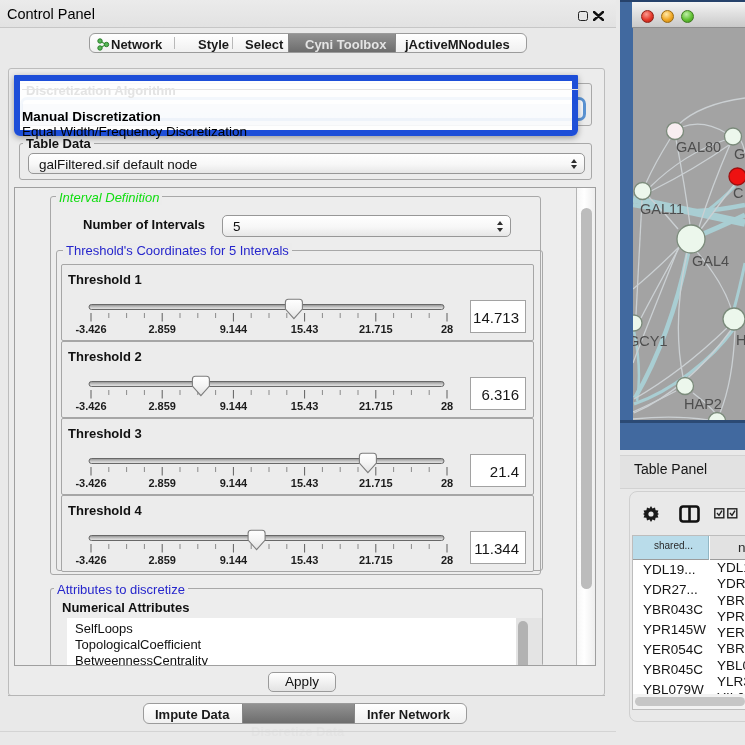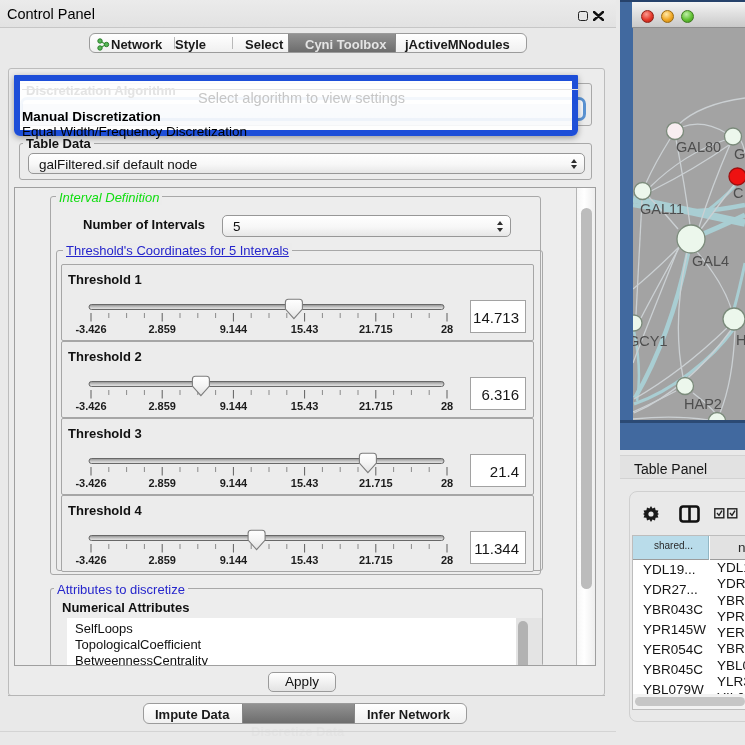--- a/index.html
+++ b/index.html
@@ -51,21 +51,21 @@
 #apply { position:absolute; left:268px; top:672px; width:68px; height:20px;
   border:1px solid #9a9a9a; border-radius:5px; background:linear-gradient(#ffffff,#e3e3e3);
   font-size:13.5px; color:#111; text-align:center; padding-top:1px; }
 
 #netwin { position:absolute; left:620px; top:0; width:125px; height:450px; background:#41699f; }
 #nettitle { position:absolute; left:632px; top:2px; width:113px; height:26px;
   background:linear-gradient(#f4f4f4,#c9c9c9); border-bottom:1px solid #8e8e8e; }
 .tl { position:absolute; top:10px; width:13px; height:13px; border-radius:50%; }
 #netcanvas { position:absolute; left:633px; top:28px; width:112px; height:392px; background:#a3a3a3; overflow:hidden; }
 #net { position:absolute; left:0; top:0; }
-#tp-title { position:absolute; left:620px; top:455px; width:125px; height:24px; background:#e2e2e2;
+#tp-title { position:absolute; left:620px; top:455px; width:125px; height:34px; background:#e2e2e2;
   border-top:1px solid #d2d2d2; border-bottom:1px solid #d2d2d2; }
 #tp-title span { position:absolute; left:14px; top:5px; font-size:14px; color:#151515; }
 #card { position:absolute; left:629px; top:491px; width:130px; height:231px; background:#e9e9e9;
   border:1px solid #d0d0d0; border-radius:8px; }
 #tblbox { position:absolute; left:632px; top:535px; width:113px; height:175px;
   border:1px solid #bdbdbd; border-right:none; background:#ffffff; }
 .hdr { position:absolute; top:0; height:24px; font-size:13.5px; color:#2a2a2a; }
 .cell { position:absolute; font-size:13.5px; color:#151515; white-space:nowrap; }
 </style></head>
 <body>
@@ -84,21 +84,21 @@
     <div class="dark" style="left:198px;width:108px;"></div>
     <div class="sep" style="left:84px;"></div>
     <div class="sep" style="left:142px;"></div>
     <svg style="position:absolute;left:7px;top:3.5px;" width="13" height="13" viewBox="0 0 13 13">
       <path d="M3,3 L9,6.5 M3,10 L9,6.5" stroke="#3f9b3f" stroke-width="1.3" fill="none"></path>
       <circle cx="3" cy="3" r="2.2" fill="#57b957" stroke="#2c7d2c"></circle>
       <circle cx="3" cy="10" r="2.2" fill="#57b957" stroke="#2c7d2c"></circle>
       <circle cx="9.5" cy="6.5" r="2.2" fill="#57b957" stroke="#2c7d2c"></circle>
     </svg>
     <div class="lbl" style="left:21px;top:2.5px;">Network</div>
-    <div class="lbl" style="left:85px;top:2.5px;">Style</div>
+    <div class="lbl" style="left:108px;top:2.5px;">Style</div>
     <div class="lbl" style="left:155px;top:2.5px;">Select</div>
     <div class="lbl" style="left:215px;top:2.5px;color:#e4e4e4;">Cyni Toolbox</div>
     <div class="lbl" style="left:315px;top:2.5px;">jActiveMNodules</div>
   </div>
 
   <div id="content"></div>
 
   <div class="group" style="left:14px;top:83px;width:578px;height:43px;"></div>
   <div class="abs" style="left:20px;top:97px;width:566px;height:24px;border:3px solid #5a92d2;border-radius:7px;background:linear-gradient(#fdfdff,#eef2f8);"></div>
 
@@ -119,21 +119,21 @@
   <div class="group" style="left:50px;top:196px;width:491px;height:379px;"></div>
   <div class="gtitle" style="left:56px;top:190px;color:#10dd10;font-style:italic;">Interval Definition</div>
   <div class="tlab" style="left:83px;top:217px;">Number of Intervals</div>
   <div class="combo" style="left:222px;top:215px;width:289px;height:22px;">
     <span class="tx">5</span>
     <span class="arr up" style="right:7px;top:4.5px;"></span>
     <span class="arr dn" style="right:7px;bottom:4.5px;"></span>
   </div>
 
   <div class="group" style="left:56px;top:250px;width:487px;height:321px;"></div>
-  <div class="gtitle" style="left:63px;top:243px;color:#2626cc;text-decoration:underline;">Threshold's Coordinates for 5 Intervals</div>
+  <div class="gtitle" style="left:63px;top:243px;color:#2626cc;">Threshold's Coordinates for 5 Intervals</div>
 
   <svg width="0" height="0" style="position:absolute;">
     <defs>
       <linearGradient id="trackg" x1="0" y1="0" x2="0" y2="1">
         <stop offset="0" stop-color="#8d8d8d"></stop>
           <stop offset="0.55" stop-color="#c9c9c9"></stop>
           <stop offset="1" stop-color="#e9e9e9"></stop>
       </linearGradient>
       <linearGradient id="thumbg" x1="0" y1="0" x2="0" y2="1">
         <stop offset="0" stop-color="#ffffff"></stop>
@@ -292,21 +292,20 @@
       SelfLoops<br>TopologicalCoefficient<br>BetweennessCentrality</div>
   </div>
   <div class="abs" style="left:516px;top:618px;width:26px;height:47px;background:#e4e4e4;">
     <div style="position:absolute;left:2px;top:3px;width:10px;height:44px;background:#b2b2b2;border-radius:5px 5px 0 0;"></div>
   </div>
 
   <div id="popup">
     <div class="abs" style="left:6px;top:2px;font-size:13px;font-weight:bold;color:#e3e3e3;">Discretization Algorithm</div>
     <div class="abs" style="left:2px;top:8px;width:556px;height:1px;background:#e4e4e4;"></div>
     <div class="abs" style="left:2px;top:23px;width:556px;height:22px;background:rgba(110,150,200,0.035);"></div>
-    <div class="abs" style="left:178px;top:9px;font-size:14.5px;color:#c6c6c6;">Select algorithm to view settings</div>
     <div class="abs" style="left:2px;top:28px;font-size:13.5px;font-weight:bold;color:#000;">Manual Discretization</div>
     <div class="abs" style="left:2px;top:43px;font-size:13.5px;color:#000;">Equal Width/Frequency Discretization</div>
   </div>
 
   <div id="apply">Apply</div>
   <div class="abs" style="left:8px;top:695px;width:597px;height:1px;background:#b5b5b5;"></div>
 
   <div class="seg" style="left:143px;top:703px;width:324px;height:21px;">
     <div class="dark" style="left:98px;width:113px;"></div>
     <div class="lbl" style="left:11px;top:3px;">Impute Data</div>

